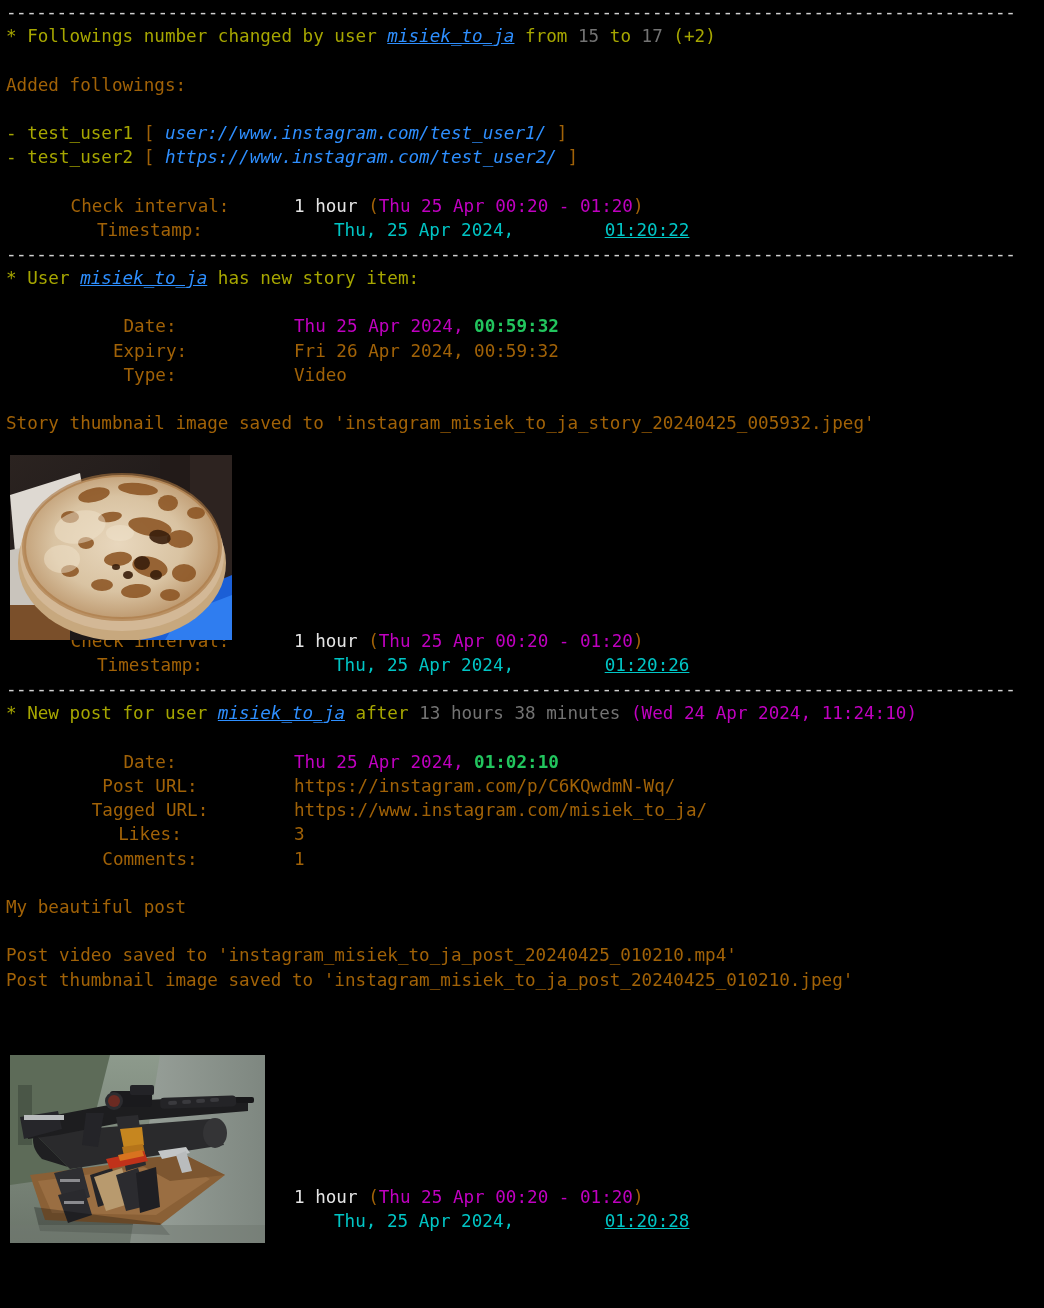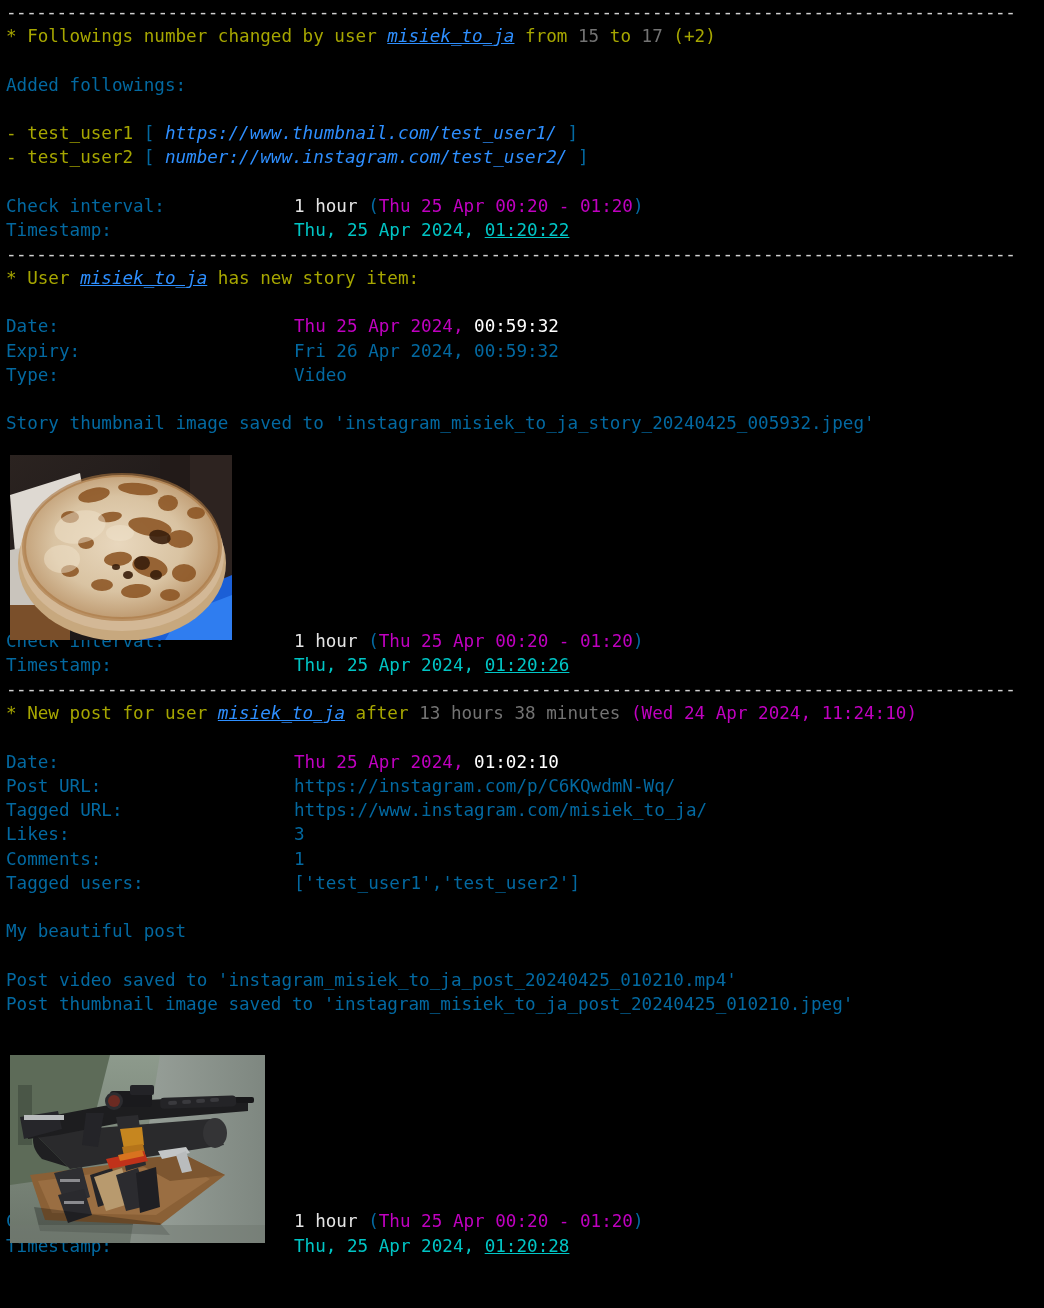--- a/index.html
+++ b/index.html
@@ -34,23 +34,23 @@
   }
   .blank { height: 24.2px; }
   .sep { color: #d0d0d0; white-space: pre; letter-spacing: -0.5px; }
 
   
   .c-olive   { color: #a6a600; }
   .c-green   { color: #737373; }
   .c-bgreen  { color: #e5e5e5; }
   .c-blue    { color: #2e8fff; font-style: italic; }
   .c-magenta { color: #c000c0; }
-  .c-bmagenta{ color: #ffffff; font-weight: normal; }
-  .c-cyan    { color: #00c5c5; }
-  .c-white   { color: #0369a1; }
+  .c-bmagenta{ color: #22c55e; font-weight: bold; }
+  .c-cyan    { color: #00c5c5; margin-left: 40px; }
+  .c-white   { color: #a16207; text-align: center; }
   .u { text-decoration: underline; }
 
   .thumb {
     position: absolute;
     overflow: hidden;
     background: #111;
     border: 0;
   }
   .thumb svg { display: block; }
 </style>
@@ -62,23 +62,23 @@
   <div class="line"><span class="sep">----------------------------------------------------------------------------------------------------</span></div>
 
   <div class="line"><span class="c-olive">*</span><span class="c-olive"> </span><span class="c-olive">Followings number changed by user</span><span class="c-olive"> </span><span class="c-blue u">misiek_to_ja</span><span class="c-olive"> </span><span class="c-olive">from</span><span class="c-olive"> </span><span class="c-green">15</span><span class="c-olive"> </span><span class="c-olive">to</span><span class="c-olive"> </span><span class="c-green">17</span><span class="c-olive"> </span><span class="c-olive">(+2)</span></div>
 
   <div class="blank"></div>
 
   <div class="line"><span class="c-white">Added followings:</span></div>
 
   <div class="blank"></div>
 
-  <div class="line"><span class="c-olive">-</span><span class="c-olive"> </span><span class="c-olive">test_user1</span><span class="c-white"> </span><span class="c-white">[</span><span class="c-white"> </span><span class="c-blue">https://www.thumbnail.com/test_user1/</span><span class="c-white"> </span><span class="c-white">]</span></div>
-
-  <div class="line"><span class="c-olive">-</span><span class="c-olive"> </span><span class="c-olive">test_user2</span><span class="c-white"> </span><span class="c-white">[</span><span class="c-white"> </span><span class="c-blue">number://www.instagram.com/test_user2/</span><span class="c-white"> </span><span class="c-white">]</span></div>
+  <div class="line"><span class="c-olive">-</span><span class="c-olive"> </span><span class="c-olive">test_user1</span><span class="c-white"> </span><span class="c-white">[</span><span class="c-white"> </span><span class="c-blue">user://www.instagram.com/test_user1/</span><span class="c-white"> </span><span class="c-white">]</span></div>
+
+  <div class="line"><span class="c-olive">-</span><span class="c-olive"> </span><span class="c-olive">test_user2</span><span class="c-white"> </span><span class="c-white">[</span><span class="c-white"> </span><span class="c-blue">https://www.instagram.com/test_user2/</span><span class="c-white"> </span><span class="c-white">]</span></div>
 
   <div class="blank"></div>
 
   <div class="line"><span class="c-white" style="display:inline-block;width:288px">Check interval:</span><span class="c-bgreen">1 hour</span><span class="c-white"> (</span><span class="c-magenta">Thu 25 Apr 00:20 - 01:20</span><span class="c-white">)</span></div>
 
   <div class="line"><span class="c-white" style="display:inline-block;width:288px">Timestamp:</span><span class="c-cyan">Thu, 25 Apr 2024,</span><span class="c-cyan"> </span><span class="c-cyan u">01:20:22</span></div>
 
   <div class="line"><span class="sep">----------------------------------------------------------------------------------------------------</span></div>
 
   <div class="line"><span class="c-olive">*</span><span class="c-olive"> </span><span class="c-olive">User</span><span class="c-olive"> </span><span class="c-blue u">misiek_to_ja</span><span class="c-olive"> </span><span class="c-olive">has new story item:</span></div>
@@ -117,21 +117,20 @@
   <div class="line"><span class="c-white" style="display:inline-block;width:288px">Date:</span><span class="c-magenta">Thu 25 Apr 2024,</span><span class="c-magenta"> </span><span class="c-bmagenta">01:02:10</span></div>
 
   <div class="line"><span class="c-white" style="display:inline-block;width:288px">Post URL:</span><span class="c-white">https://instagram.com/p/C6KQwdmN-Wq/</span></div>
 
   <div class="line"><span class="c-white" style="display:inline-block;width:288px">Tagged URL:</span><span class="c-white">https://www.instagram.com/misiek_to_ja/</span></div>
 
   <div class="line"><span class="c-white" style="display:inline-block;width:288px">Likes:</span><span class="c-white">3</span></div>
 
   <div class="line"><span class="c-white" style="display:inline-block;width:288px">Comments:</span><span class="c-white">1</span></div>
 
-  <div class="line"><span class="c-white" style="display:inline-block;width:288px">Tagged users:</span><span class="c-white">['test_user1','test_user2']</span></div>
 
 
   <div class="blank"></div>
 
   <div class="line"><span class="c-white">My beautiful post</span></div>
 
   <div class="blank"></div>
 
   <div class="line"><span class="c-white">Post video saved to 'instagram_misiek_to_ja_post_20240425_010210.mp4'</span></div>
   <div class="line"><span class="c-white">Post thumbnail image saved to 'instagram_misiek_to_ja_post_20240425_010210.jpeg'</span></div>

